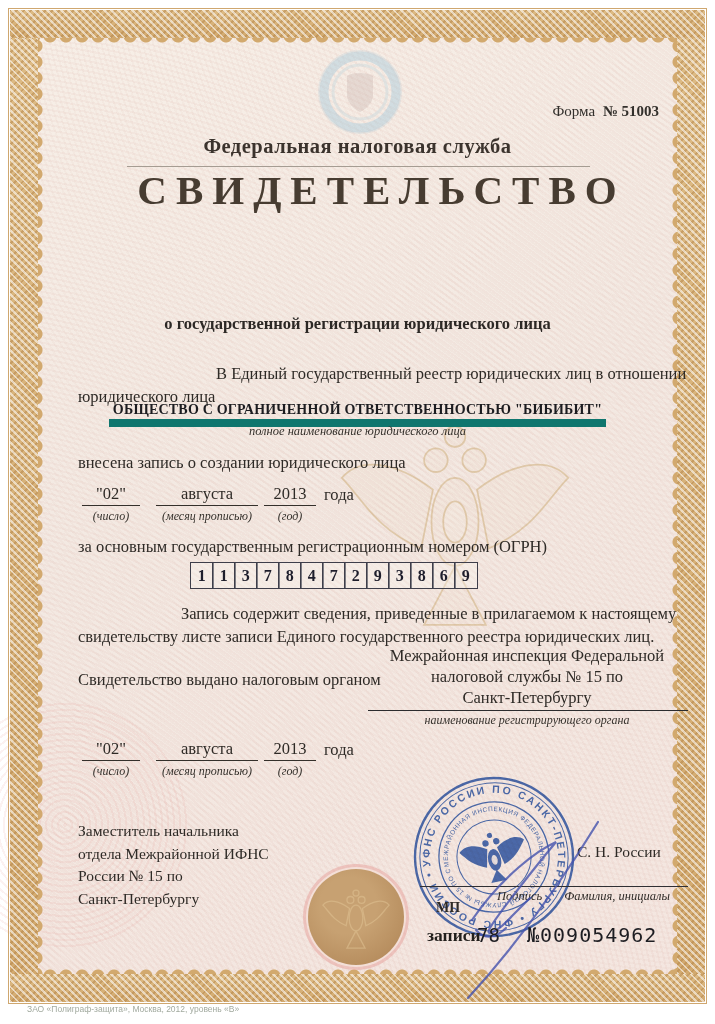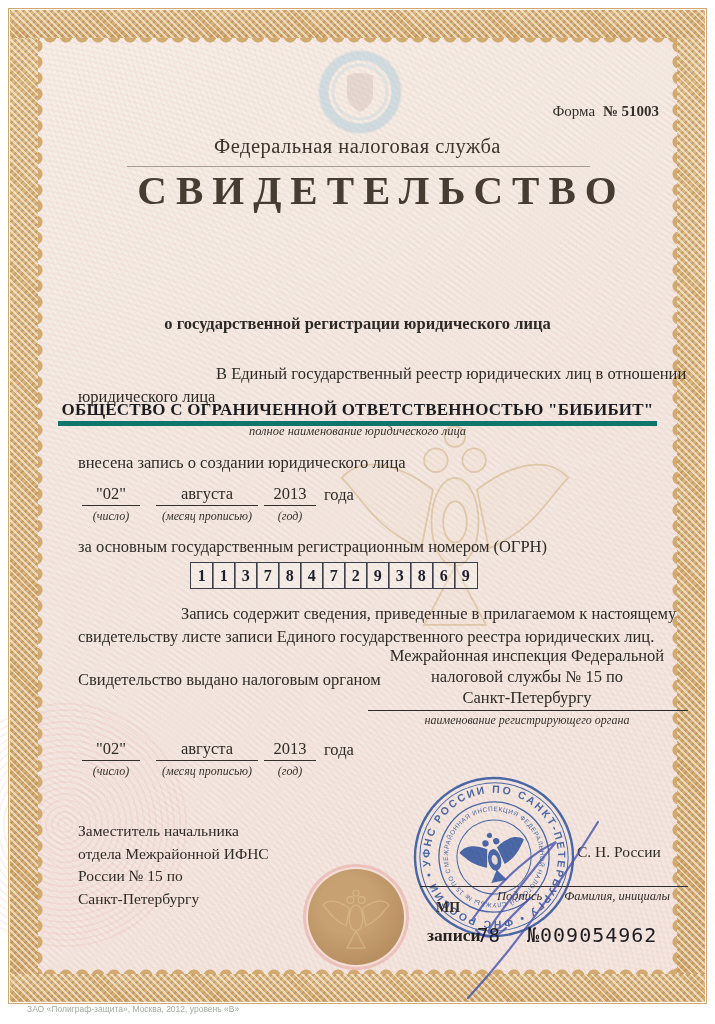--- a/index.html
+++ b/index.html
@@ -46,21 +46,21 @@
   .top-emblem{position:absolute;left:314px;top:46px;filter:blur(.6px);opacity:.75;}
   .center-eagle{position:absolute;left:330px;top:372px;opacity:.45;}
   
   .abs{position:absolute;}
   .ctr{left:0;right:0;text-align:center;}
   .b{font-weight:bold;}
   .t16{font-size:16.5px;line-height:23px;}
   .lbl{font-size:12px;font-style:italic;color:#35312c;}
   
   .form-no{top:103px;right:56px;font-size:15px;color:#33302c;}
-  .agency{top:135px;font-size:20.5px;font-weight:normal;color:#3b332d;letter-spacing:.5px;}
+  .agency{top:135px;font-size:20.5px;font-weight:bold;color:#3b332d;letter-spacing:.5px;}
   .agency-line{left:127px;top:166px;width:463px;height:1px;background:#a59c92;}
   .cert-title{top:166px;font-size:41px;font-weight:bold;letter-spacing:9px;color:#473c31;padding-left:48px;}
   .subtitle{top:314px;font-size:16.5px;font-weight:bold;color:#2c2825;}
   
   .dfield{position:absolute;text-align:center;border-bottom:1.4px solid #34302b;font-size:16.5px;padding-bottom:1px;}
   .dsuffix{position:absolute;font-size:16.5px;}
   .dlabel{position:absolute;text-align:center;font-size:12px;font-style:italic;color:#35312c;}
   
   .ogrn-row{position:absolute;left:190px;top:562px;display:flex;}
   .ogrn-cell{width:21.5px;height:25px;border:1.5px solid #3e3e4a;margin-left:-1.5px;
@@ -80,22 +80,22 @@
   .stamp{position:absolute;left:405px;top:768px;transform:rotate(-12deg);opacity:.9;mix-blend-mode:multiply;}
   .sig-name{left:577px;top:843px;font-size:15.5px;}
   .sig-line{left:420px;top:886px;width:268px;height:1.4px;background:#2f2f33;}
   .sig-cap{left:497px;top:889px;font-size:12.5px;font-style:italic;color:#2f2b28;display:flex;gap:22px;}
   .mp{left:436px;top:900px;font-size:14px;font-weight:bold;}
   .series-label{left:427px;top:925px;font-size:17.5px;font-weight:bold;color:#221f1c;}
   .series-region{left:477px;top:924px;font-family:"DejaVu Sans Mono",monospace;font-size:19px;color:#1d1d22;}
   .series-number{left:527px;top:923px;font-family:"DejaVu Sans Mono",monospace;font-size:20px;letter-spacing:1px;color:#1d1d22;}
   .signature-svg{position:absolute;left:380px;top:780px;pointer-events:none;}
   .footer-note{left:27px;top:1004px;font-family:"Liberation Sans","DejaVu Sans",sans-serif;font-size:8.5px;color:#a2aa9f;}
-  .underline-company{display:inline-block;border-bottom:5px solid #0f766e;padding:0 4px 1px 4px;
-    font-size:17px;font-weight:bold;color:#1c1c20;letter-spacing:.2px;}
+  .underline-company{display:inline-block;border-bottom:8px solid #0f766e;padding:0 4px 1px 4px;
+    font-size:14px;font-weight:bold;color:#1c1c20;letter-spacing:.2px;}
 </style>
 </head>
 <body>
 
 <div class="page">
   <div class="paper">
     <div class="rosette"></div>
   </div>
 
   <div class="frame-outline"></div>

